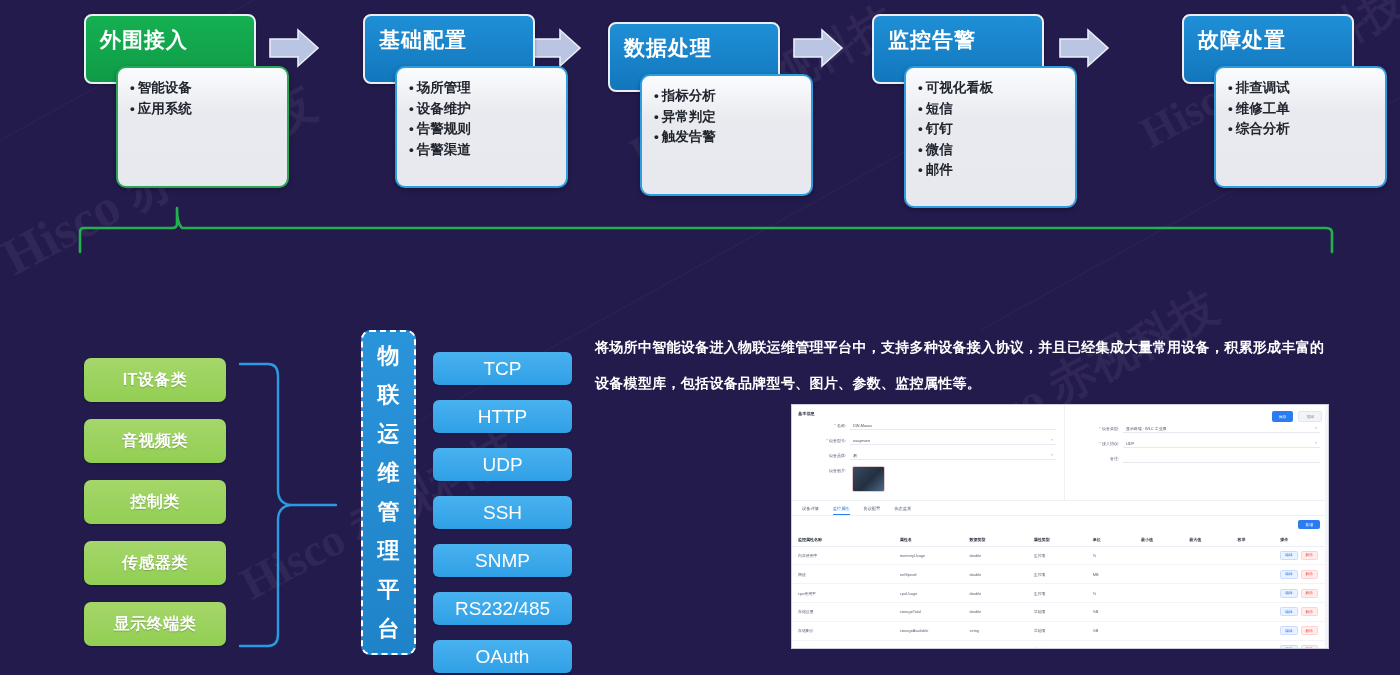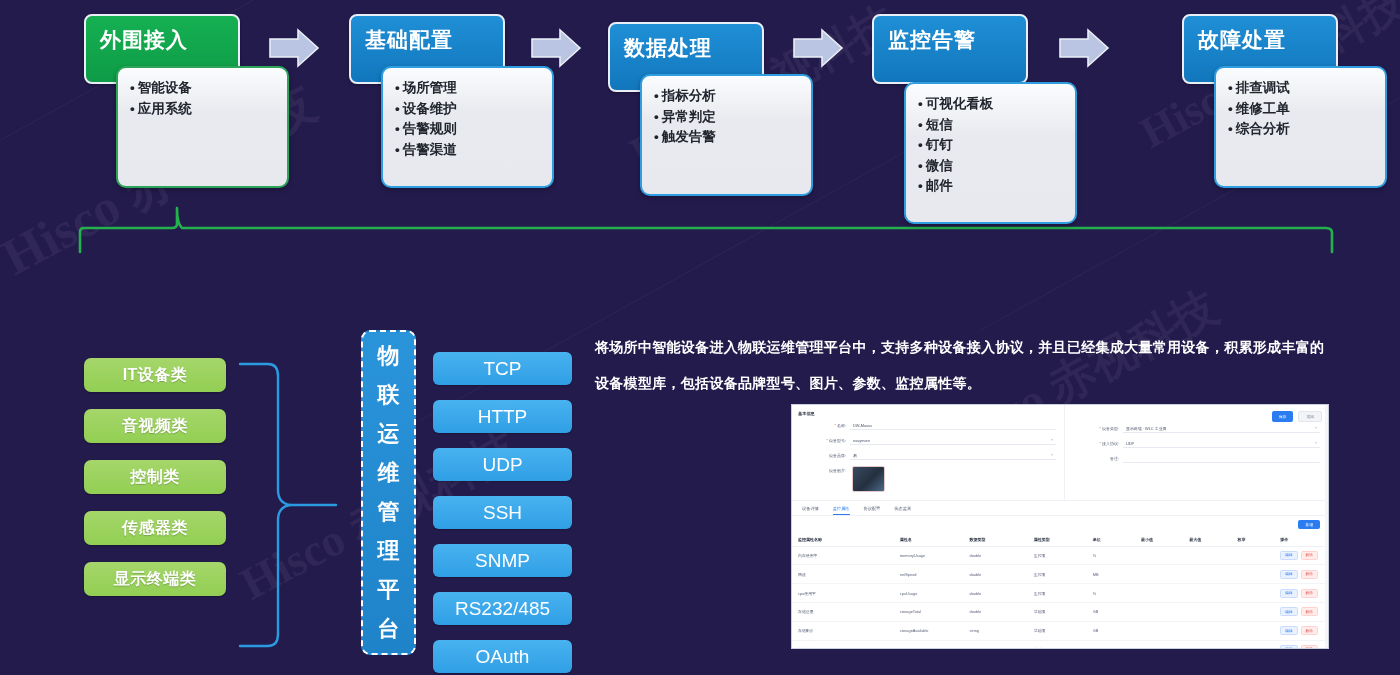--- a/index.html
+++ b/index.html
@@ -27,21 +27,21 @@
   .flow { position: absolute; left: 0; top: 0; width: 1400px; height: 200px; }
   .flow-step { position: absolute; top: 14px; }
   .step-head {
     position: relative; z-index: 2;
     border-radius: 8px;
     border: 2px solid #e9eef7;
     color: #ffffff;
     font-size: 21px; font-weight: 700;
     letter-spacing: 1px;
     padding: 10px 14px 28px 14px;
-    width: 156px;
+    width: 172px;
     box-shadow: 0 1px 3px rgba(0,0,0,.35);
   }
   .step-head.green { background: linear-gradient(180deg,#15b052 0%,#0f9b47 100%); }
   .step-head.blue  { background: linear-gradient(180deg,#1f8fd6 0%,#1277bd 100%); }
   .step-body {
     position: absolute; left: 32px; top: 52px; z-index: 3;
     width: 173px; min-height: 122px;
     background: linear-gradient(180deg,#fbfcfe 0%,#e9eaef 38%,#e8e9ee 100%);
     border: 2px solid #2e9ee0;
     border-radius: 10px;
@@ -56,21 +56,21 @@
   }
   .step-body li::before { content: "•"; margin-right: 3px; }
   .arrow { position: absolute; top: 28px; width: 52px; height: 40px; }
 
   
   .bracket-green { position: absolute; left: 78px; top: 206px; width: 1258px; height: 48px; }
 
   
   .cats { position: absolute; left: 84px; top: 358px; width: 142px; }
   .cat {
-    height: 34px; margin-bottom: 17px;
+    height: 44px; margin-bottom: 17px;
     background: linear-gradient(180deg,#a5d66a 0%,#92cf53 100%);
     border-radius: 7px;
     color: #ffffff; font-size: 16px; font-weight: 700;
     display: flex; align-items: center; justify-content: center;
     text-shadow: 0 1px 1px rgba(0,0,0,.22);
     box-shadow: 0 1px 2px rgba(0,0,0,.3);
     letter-spacing: .5px;
   }
   .bracket-blue { position: absolute; left: 238px; top: 360px; width: 110px; height: 290px; }
 
@@ -190,21 +190,21 @@
         <ul>
           <li>智能设备</li>
           <li>应用系统</li>
         </ul>
       </div>
     </div>
     <svg class="arrow" style="left:268px;" viewBox="0 0 52 40">
       <path d="M2 11 H30 V2 L50 20 L30 38 V29 H2 Z" fill="#b9c5e2" stroke="#e9eef7" stroke-width="1.6"></path>
     </svg>
 
-    <div class="flow-step" style="left:349px;">
+    <div class="flow-step" style="left:363px;">
       <div class="step-head blue">
         <span>基础配置</span>
       </div>
       <div class="step-body">
         <ul>
           <li>场所管理</li>
           <li>设备维护</li>
           <li>告警规则</li>
           <li>告警渠道</li>
         </ul>
@@ -227,21 +227,21 @@
       </div>
     </div>
     <svg class="arrow" style="left:792px;" viewBox="0 0 52 40">
       <path d="M2 11 H30 V2 L50 20 L30 38 V29 H2 Z" fill="#b9c5e2" stroke="#e9eef7" stroke-width="1.6"></path>
     </svg>
 
     <div class="flow-step" style="left:872px;">
       <div class="step-head blue">
         <span>监控告警</span>
       </div>
-      <div class="step-body" style="min-height:142px;margin-top:16px;">
+      <div class="step-body" style="min-height:142px;">
         <ul>
           <li>可视化看板</li>
           <li>短信</li>
           <li>钉钉</li>
           <li>微信</li>
           <li>邮件</li>
         </ul>
       </div>
     </div>
     <svg class="arrow" style="left:1058px;" viewBox="0 0 52 40">

